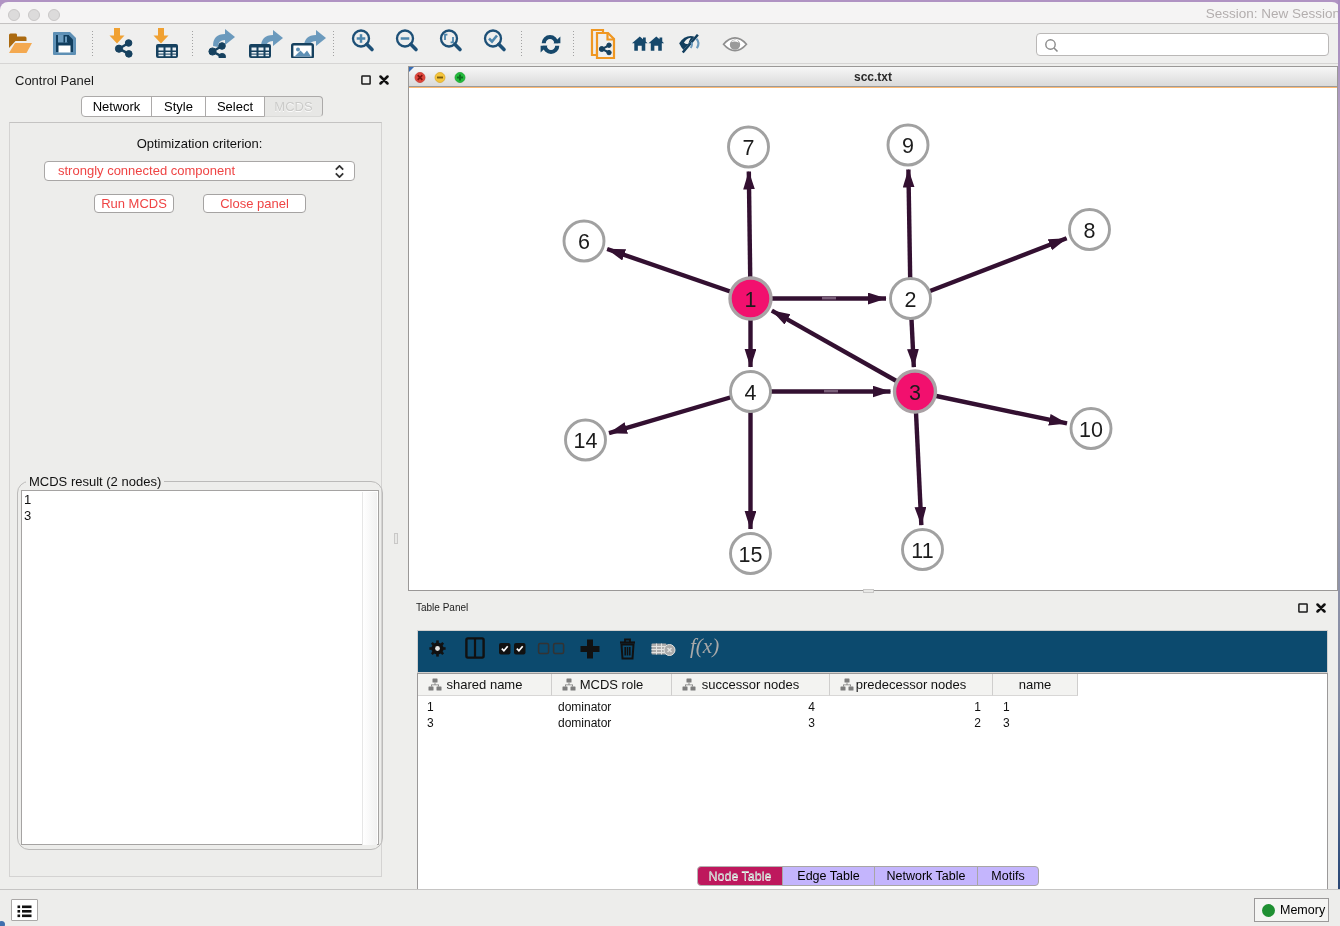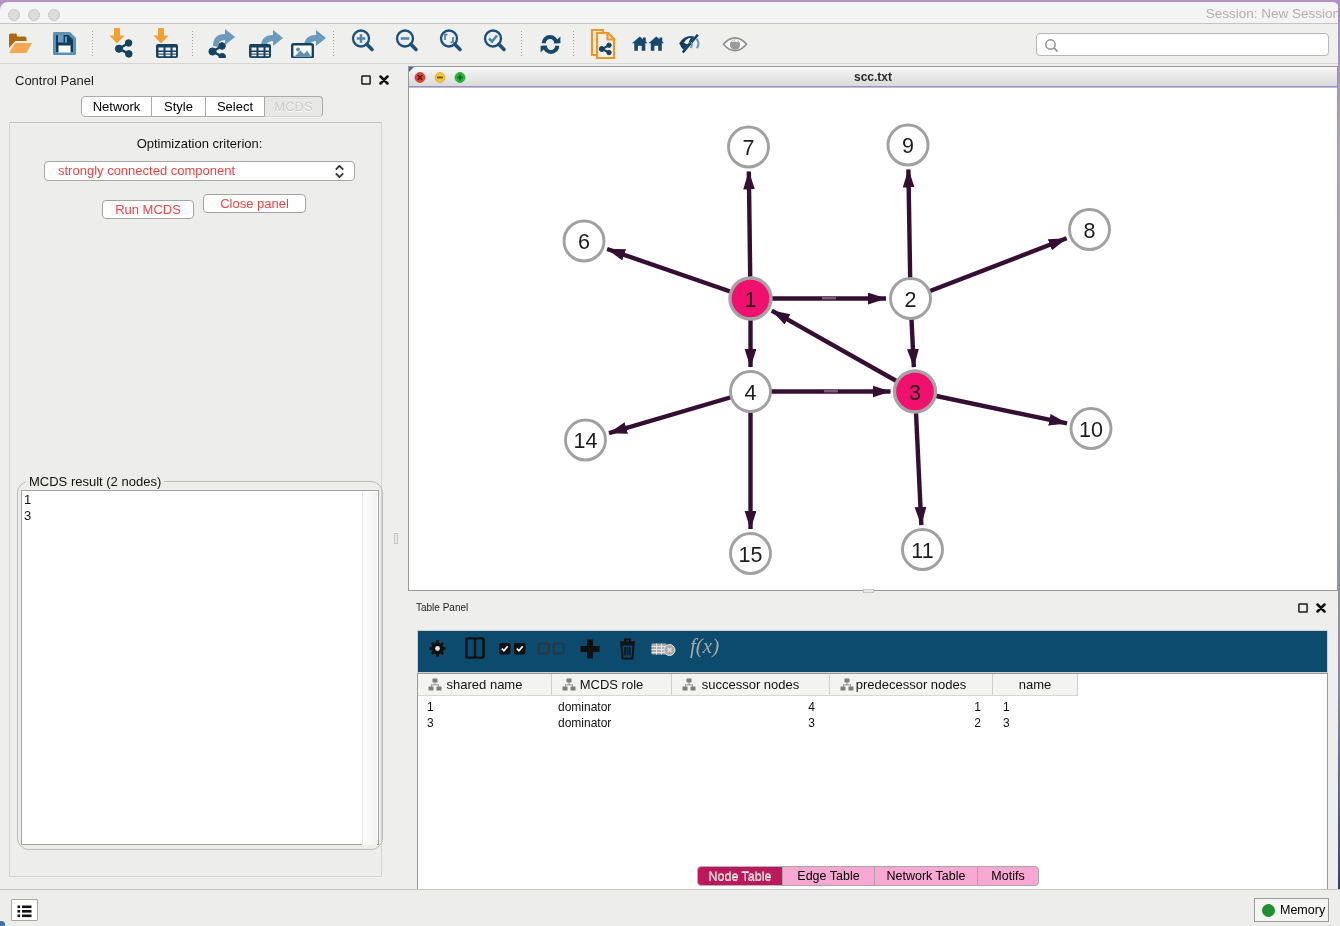--- a/index.html
+++ b/index.html
@@ -20,33 +20,33 @@
 #search { position:absolute; left:1036px; top:8px; width:293px; height:23px; background:#fff; border:1px solid #bab8b7; border-radius:4px; }
 
 
 #cpanel { left:0; top:64px; width:391px; height:825px; background:#eeeeec; }
 #cp-title { position:absolute; left:15px; top:9px; font-size:13px; color:#1c1c1c; }
 .tab { position:absolute; top:32px; height:21px; background:#fff; border:1px solid #acaaa9; font-size:13px; color:#000; text-align:center; line-height:20px; }
 #cp-content { position:absolute; left:9px; top:58px; width:373px; height:755px; border:1px solid #d4d3d2; border-top-color:#c4c3c2; background:#ededeb; }
 .btn { position:absolute; background:#fff; border:1px solid #a5a3a2; border-radius:4px; font-size:13px; color:#ef4444; text-align:center; }
 
 
-#netwin { left:408px; top:66px; width:930px; height:525px; border:1px solid #9a9897; background:#c4b5fd; }
+#netwin { left:408px; top:66px; width:930px; height:525px; border:1px solid #9a9897; background:#fdba74; }
 #nettitle { position:absolute; left:0; top:0; width:100%; height:20px; background:linear-gradient(#f7f7f7,#dadada); border-bottom:1px solid #9c9a99; }
 #netcanvas { position:absolute; left:0; top:21px; width:928px; height:502px; background:#fff; }
 
 
 #tpanel { left:408px; top:593px; width:932px; height:296px; background:#eeeeec; }
 #tp-title { position:absolute; left:8px; top:9px; font-size:10px; color:#1c1c1c; }
 #tp-toolbar { position:absolute; left:9px; top:37px; width:911px; height:43px; background:#0c4a6e; border:1px solid #d0cfce; }
 #tp-table { position:absolute; left:9px; top:80px; width:911px; height:238px; background:#fff; border:1px solid #9b9999; }
 .th { position:absolute; top:0; height:22px; background:#f3f3f1; border-right:1px solid #cfcecd; border-bottom:1px solid #d8d7d6; font-size:13px; color:#111; text-align:center; line-height:21px; }
 .td { position:absolute; font-size:12px; color:#111; height:16px; line-height:16px; }
 .orgicon { position:absolute; top:4px; }
-.btab { position:absolute; top:273px; height:20px; background:#f9a8d4; border:1px solid #a8a6a5; font-size:12.5px; color:#000; text-align:center; line-height:18px; }
+.btab { position:absolute; top:273px; height:20px; background:#c4b5fd; border:1px solid #a8a6a5; font-size:12.5px; color:#000; text-align:center; line-height:18px; }
 
 
 #statusbar { left:0; top:889px; width:1340px; height:37px; background:#ededeb; border-top:1px solid #c6c5c4; }
 </style>
 </head>
 <body>
 <div class="abs" id="purple"></div>
 <div class="abs" id="titlebar">
   <div class="tl-circle" style="left:8px;"></div>
   <div class="tl-circle" style="left:28px;"></div>
@@ -207,21 +207,21 @@
   <div class="tab" style="left:81px; width:71px; border-radius:4px 0 0 4px;">Network</div>
   <div class="tab" style="left:151px; width:55px;">Style</div>
   <div class="tab" style="left:205px; width:60px;">Select</div>
   <div class="tab" style="left:264px; width:59px; background:#e7e7e5; color:#cbcbc9; text-shadow:0 1px 0 #fbfbfb; border-bottom-color:#d9d9d7;  border-radius:0 4px 4px 0;">MCDS</div>
   <div id="cp-content">
     <div style="position:absolute; left:34px; top:13px; width:311px; text-align:center; font-size:13px; color:#111;">Optimization criterion:</div>
     <div class="btn" style="left:34px; top:38px; width:311px; height:20px; text-align:left; padding-left:13px; line-height:18px; border-color:#a9a7a6;">strongly connected component<svg style="position:absolute; right:9px; top:3px;" width="11" height="13" viewBox="0 0 11 13">
           <path d="M1.8,4.6 L5.5,0.9 L9.2,4.6" fill="none" stroke="#333" stroke-width="1.8"></path>
           <path d="M1.8,8.4 L5.5,12.1 L9.2,8.4" fill="none" stroke="#333" stroke-width="1.8"></path>
         </svg></div>
-    <div class="btn" style="left:92px; top:71px; width:92px; height:19px; line-height:17px;margin-top:6px;">Run MCDS</div>
+    <div class="btn" style="left:84px; top:71px; width:80px; height:19px; line-height:17px;">Run MCDS</div>
     <div class="btn" style="left:193px; top:71px; width:103px; height:19px; line-height:17px;">Close panel</div>
     <div style="position:absolute; left:7px; top:358px; width:366px; height:369px; border:1px solid #bbbab9; border-radius:12px;">
       <span style="position:absolute; left:8px; top:-8px; background:#ededeb; padding:0 3px; font-size:13px; color:#111;">MCDS result (2 nodes)</span>
       <div style="position:absolute; left:3px; top:8px; width:358px; height:355px; background:#fff; border:1px solid #a5a3a2;">
         <div style="position:absolute; left:2px; top:1px; font-size:13px; color:#111; line-height:16px;">1<br>3</div>
         <div style="position:absolute; right:1px; top:1px; width:15px; height:353px; background:linear-gradient(to right,#ffffff,#f1f1f1); border-left:1px solid #e6e6e6;"></div>
       </div>
     </div>
   </div>
 </div>

